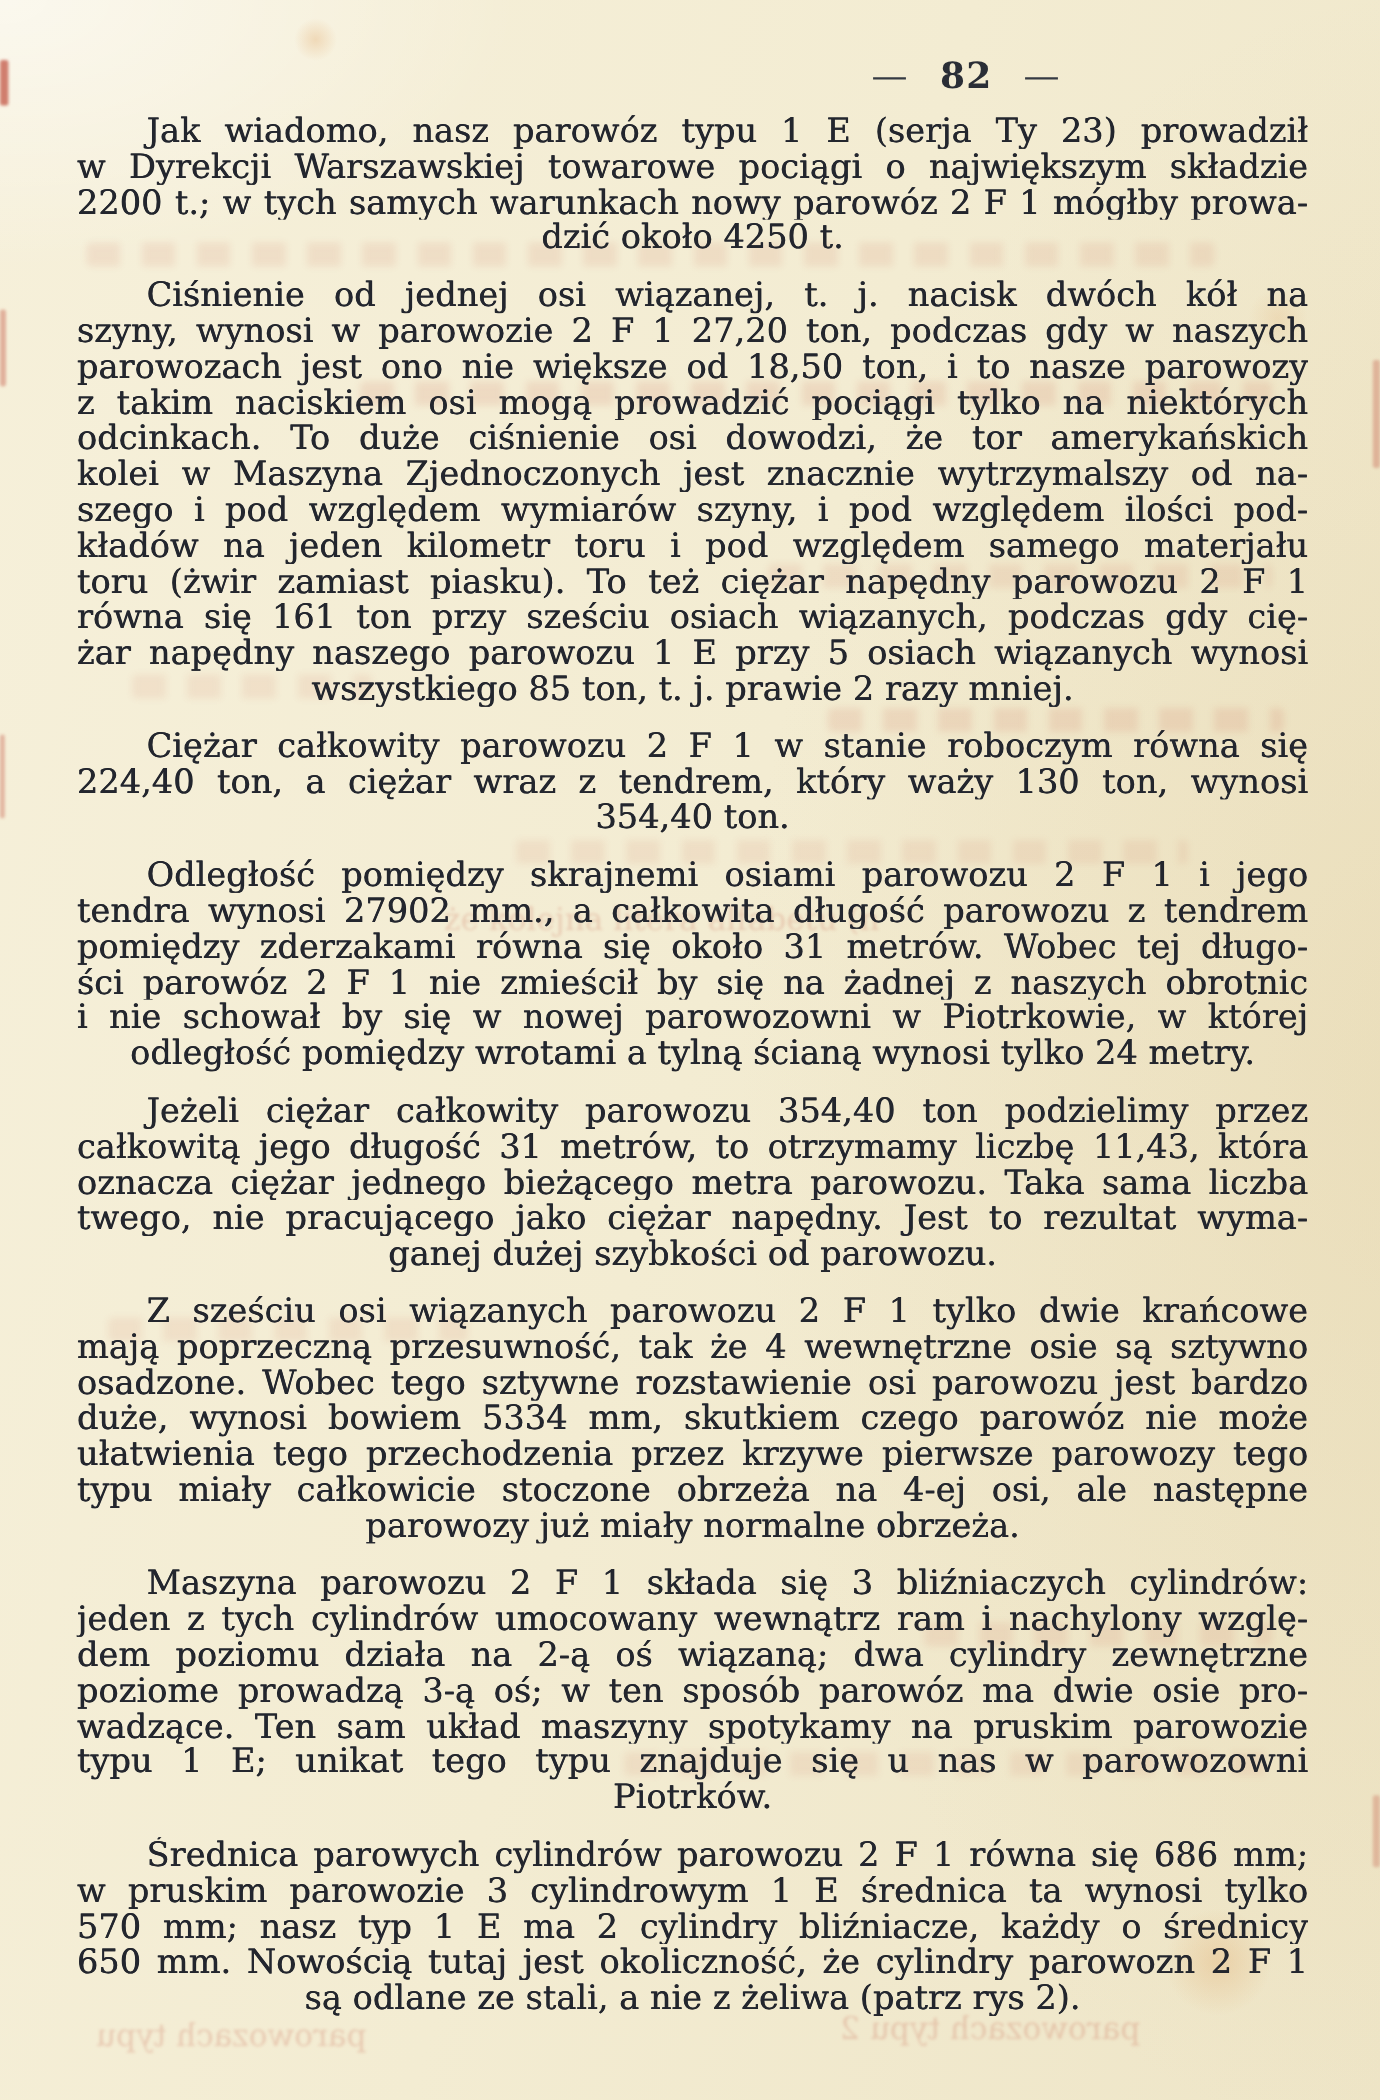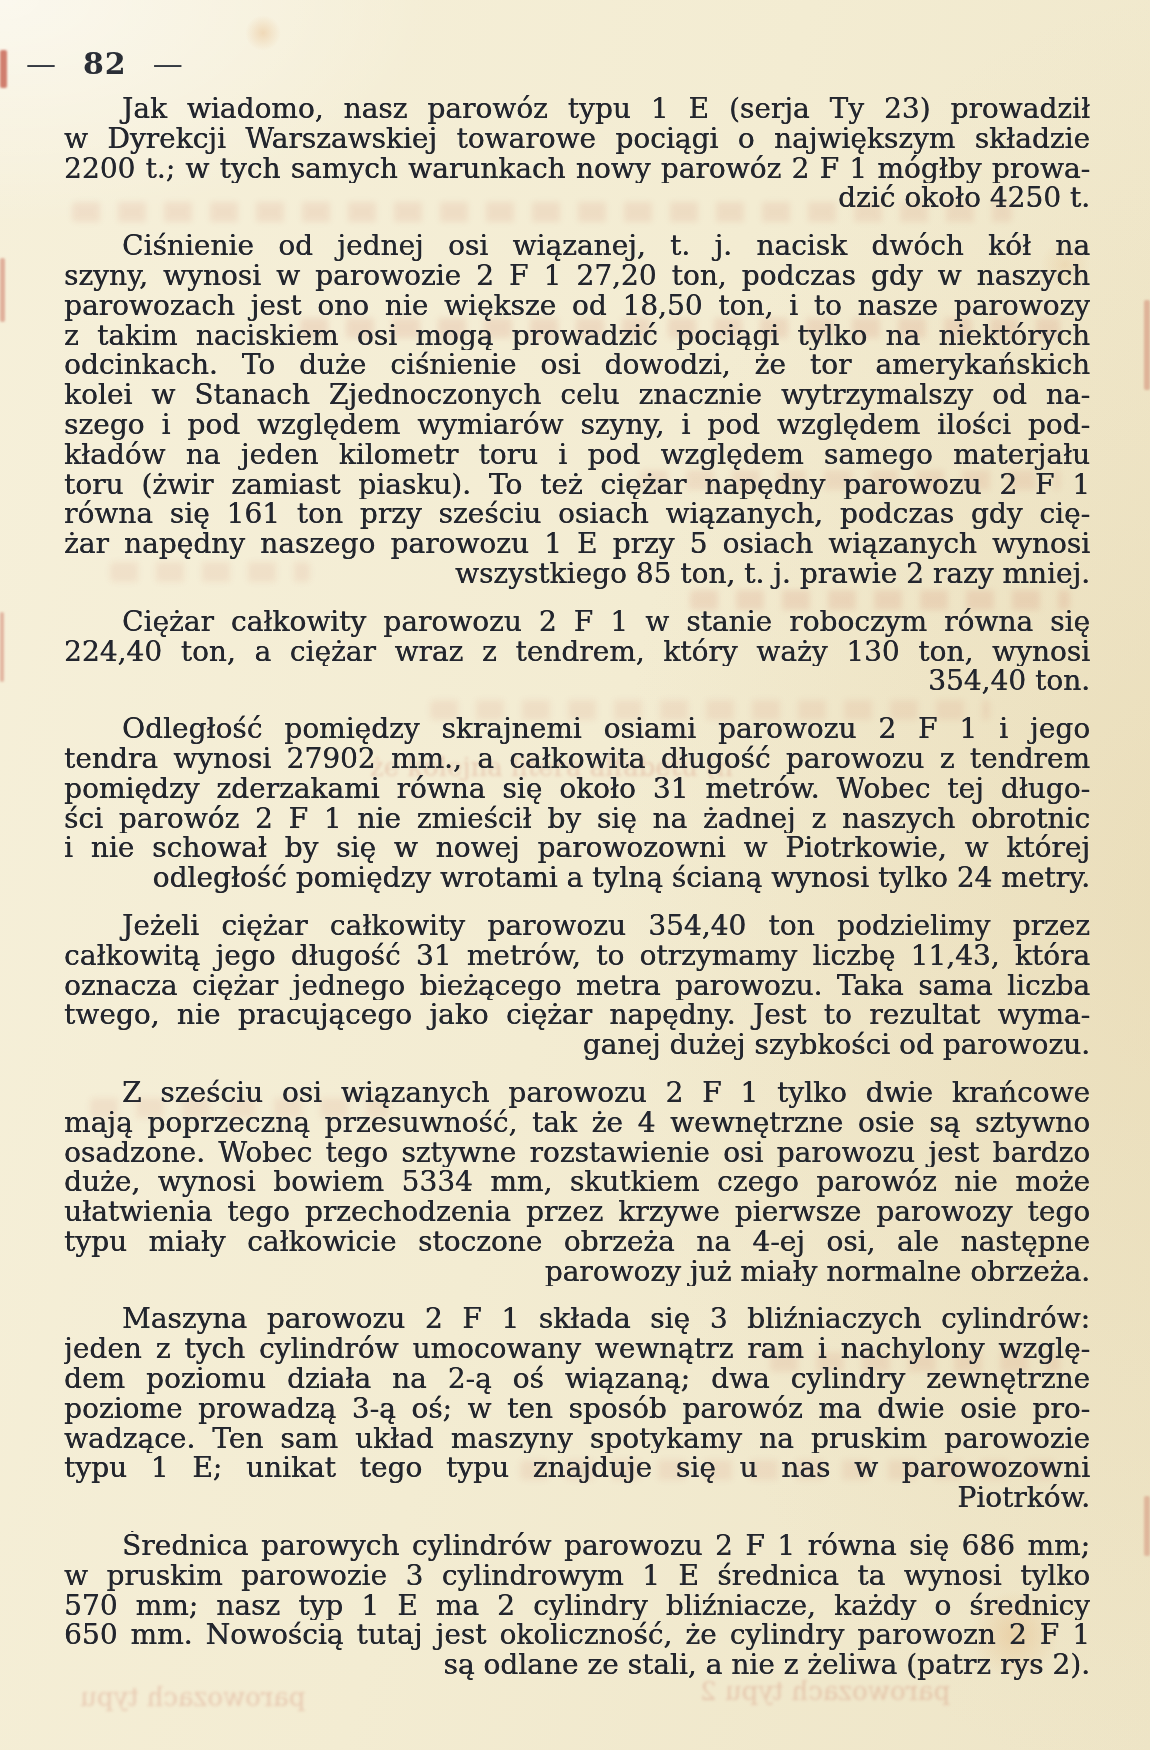--- a/index.html
+++ b/index.html
@@ -8,40 +8,40 @@
     width:1150px; height:1750px;
     overflow:hidden;
     font-family:"DejaVu Serif","Liberation Serif",serif;
     background:
       radial-gradient(620px 320px at 0px 0px, rgba(255,255,255,.55), rgba(255,255,255,0) 70%),
       radial-gradient(900px 1400px at 1200px 900px, rgba(222,200,150,.30), rgba(222,200,150,0) 65%),
       linear-gradient(105deg, #f6f0da 0%, #f3ecd2 50%, #eee5c7 100%);
   }
   .header {
     position:absolute; top:46px; left:0; width:910px;
-    text-align:left; color:#2a2e36; font-size:30px;
+    text-align:right; color:#2a2e36; font-size:30px;
     letter-spacing:1px;
   }
   .header .dash { margin:0 26px; color:#353a42; }
   .header .pagenum { font-weight:bold; }
   .body {
     position:absolute; left:64px; top:94px; width:1026px;
     color:#23262e; font-size:28px;
     text-shadow:0.35px 0 currentColor;
   }
   .para { margin-top:18px; }
   .para:first-child { margin-top:0; }
   .line {
     height:29.8px; line-height:29.8px;
     text-align:justify; overflow:hidden;
     white-space:normal;
   }
   .line::after { content:""; display:inline-block; width:100%; height:0; }
   .line.first { padding-left:58px; }
-  .line.last { text-align:right; }
+  .line.last { text-align:center; }
   .line.last::after { content:none; }
 
   
   .ghost {
     position:absolute; color:rgba(196,96,74,.42);
     font-size:26px; filter:blur(1.4px); white-space:nowrap;
   }
   .ghost.mirror { transform:scaleX(-1); }
   .smudge {
     position:absolute; height:20px; border-radius:4px;
@@ -97,21 +97,21 @@
         <div class="line">w Dyrekcji Warszawskiej towarowe pociągi o największym składzie</div>
         <div class="line">2200 t.; w tych samych warunkach nowy parowóz 2 F 1 mógłby prowa-</div>
         <div class="line last">dzić około 4250 t.</div>
       </div>
     <div class="para">
         <div class="line first">Ciśnienie od jednej osi wiązanej, t. j. nacisk dwóch kół na</div>
         <div class="line">szyny, wynosi w parowozie 2 F 1 27,20 ton, podczas gdy w naszych</div>
         <div class="line">parowozach jest ono nie większe od 18,50 ton, i to nasze parowozy</div>
         <div class="line">z takim naciskiem osi mogą prowadzić pociągi tylko na niektórych</div>
         <div class="line">odcinkach. To duże ciśnienie osi dowodzi, że tor amerykańskich</div>
-        <div class="line">kolei w Stanach Zjednoczonych celu znacznie wytrzymalszy od na-</div>
+        <div class="line">kolei w Maszyna Zjednoczonych jest znacznie wytrzymalszy od na-</div>
         <div class="line">szego i pod względem wymiarów szyny, i pod względem ilości pod-</div>
         <div class="line">kładów na jeden kilometr toru i pod względem samego materjału</div>
         <div class="line">toru (żwir zamiast piasku). To też ciężar napędny parowozu 2 F 1</div>
         <div class="line">równa się 161 ton przy sześciu osiach wiązanych, podczas gdy cię-</div>
         <div class="line">żar napędny naszego parowozu 1 E przy 5 osiach wiązanych wynosi</div>
         <div class="line last">wszystkiego 85 ton, t. j. prawie 2 razy mniej.</div>
       </div>
     <div class="para">
         <div class="line first">Ciężar całkowity parowozu 2 F 1 w stanie roboczym równa się</div>
         <div class="line">224,40 ton, a ciężar wraz z tendrem, który waży 130 ton, wynosi</div>

